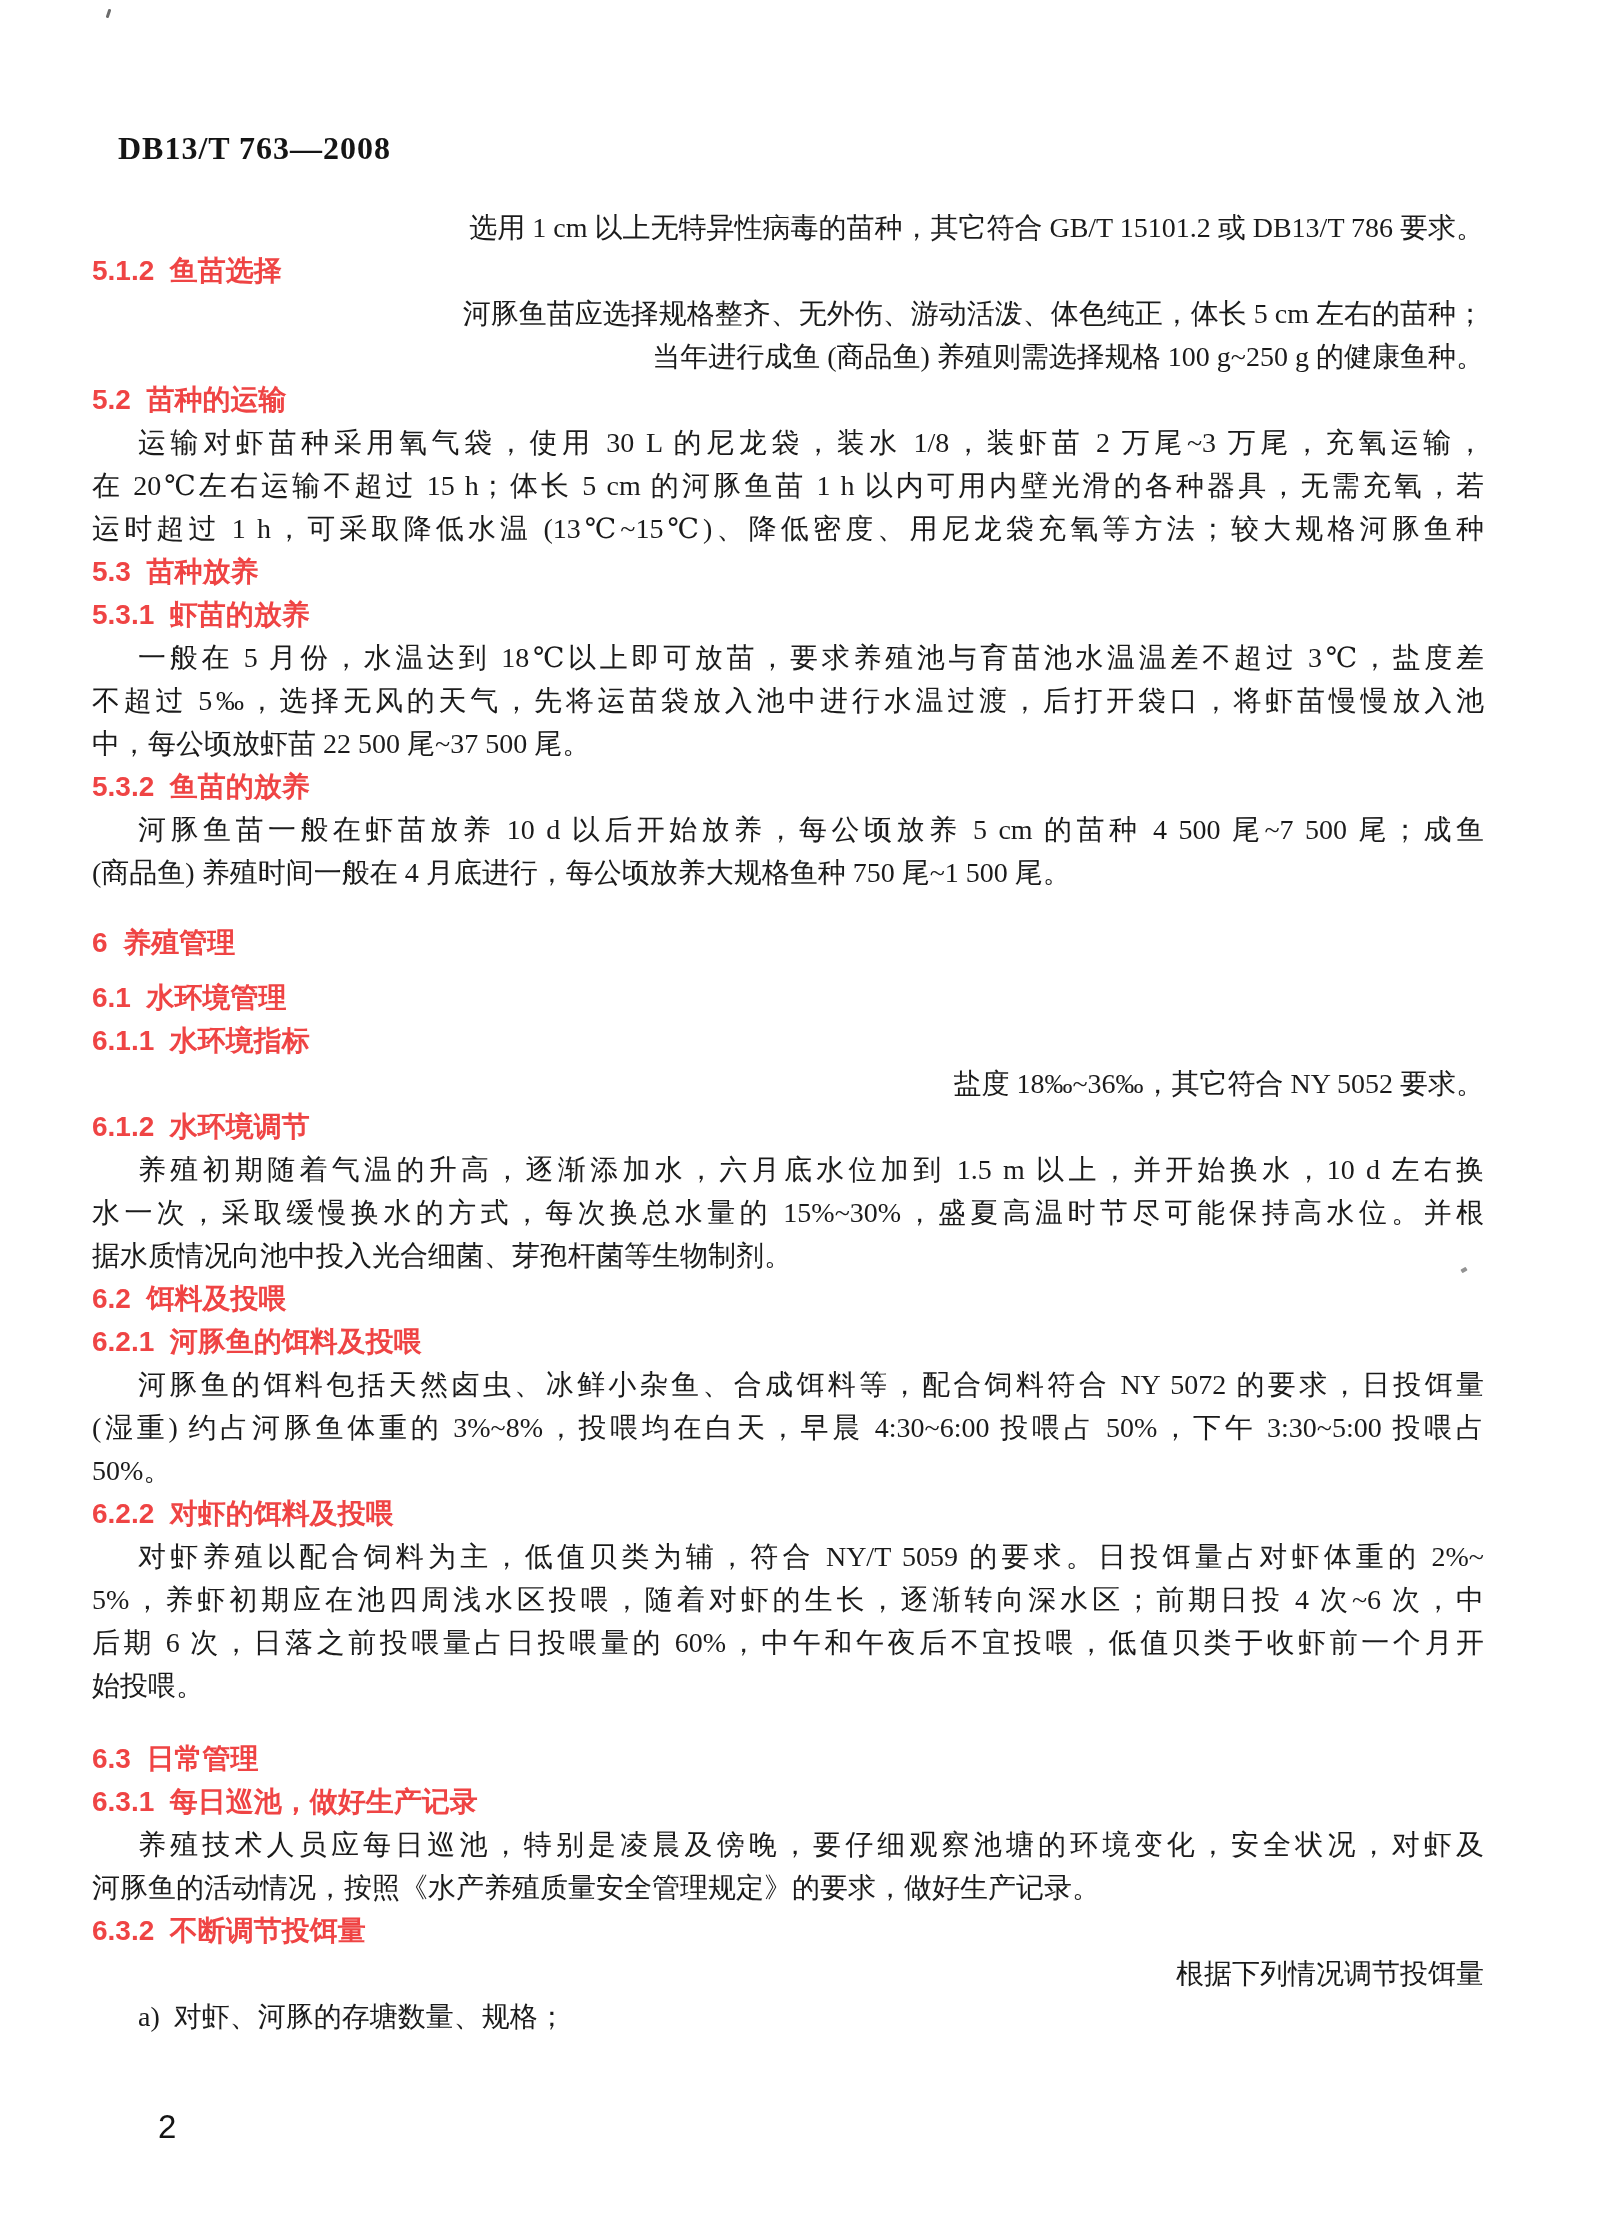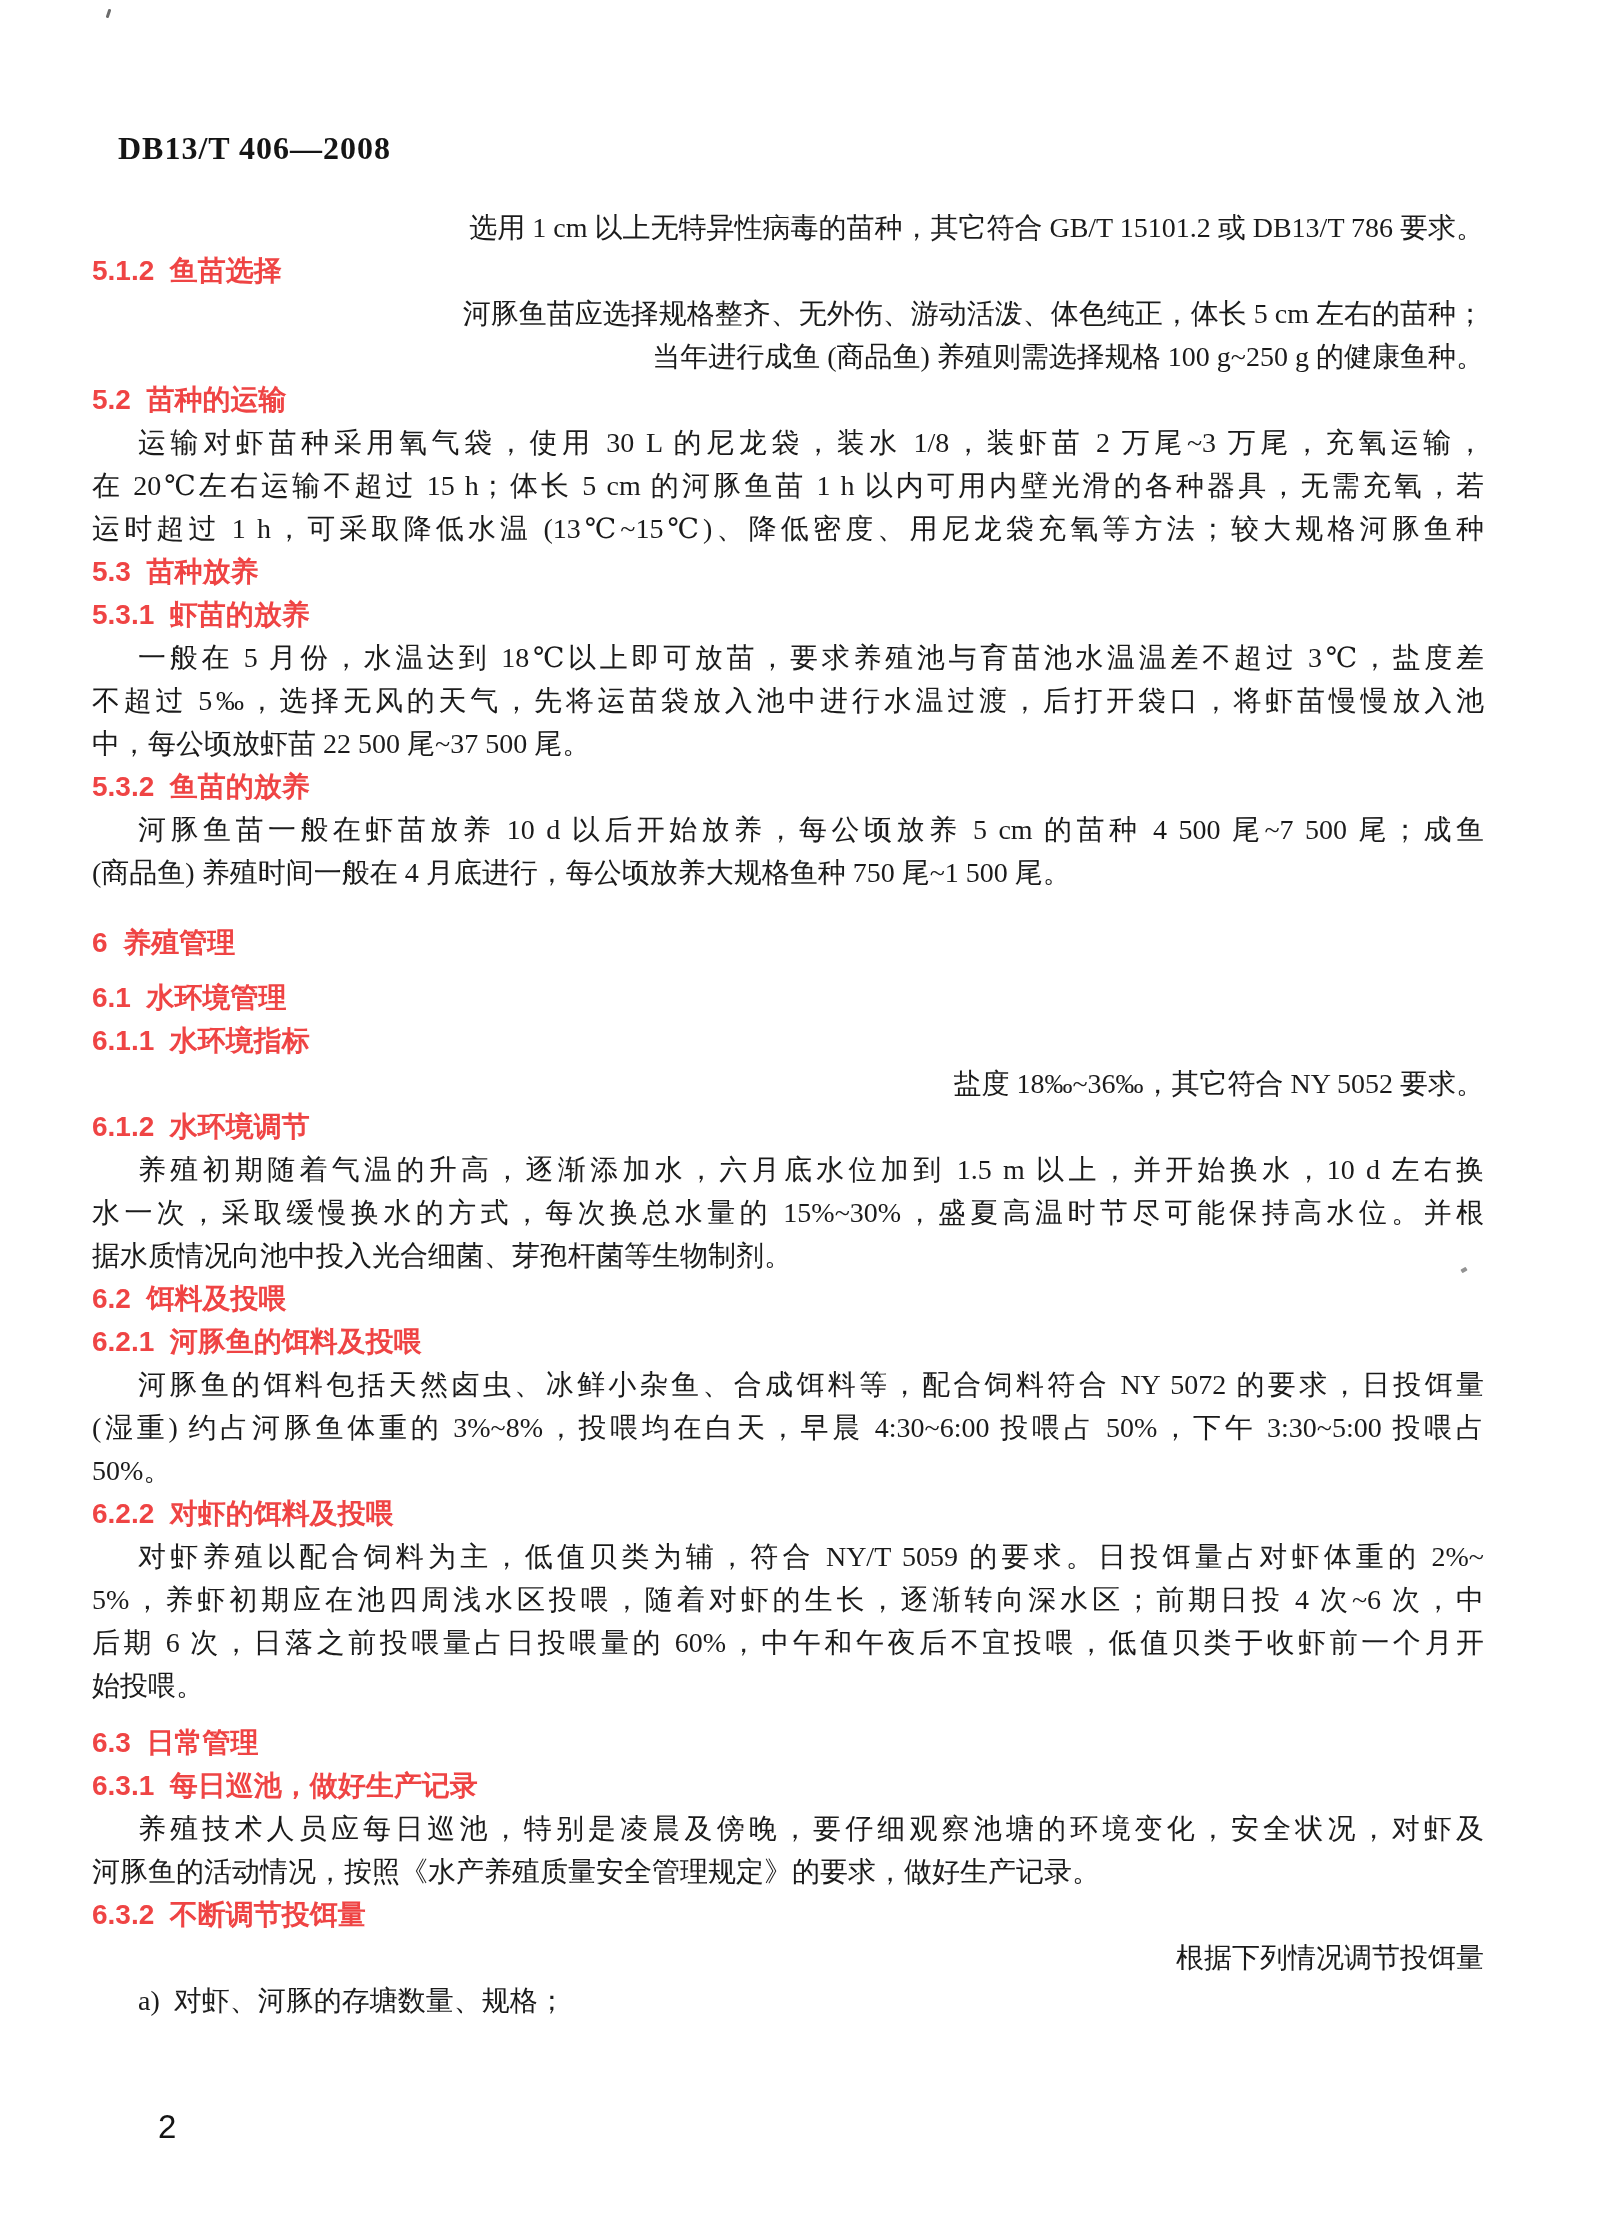--- a/index.html
+++ b/index.html
@@ -23,42 +23,42 @@
     font-family:"Liberation Serif","DejaVu Serif",serif;
     font-size:28px;line-height:43px;
     color:#1b1b1b;
     white-space:pre-wrap;
   }
   .h1,.h2{
     font-family:"Liberation Sans","DejaVu Sans",sans-serif;
     font-weight:700;color:#ef4444;
   }
   .h1{margin-top:27px;margin-bottom:12px;}
-  .mt{margin-top:14px;}
+  .mt{margin-top:30px;}
   .ind{padding-left:46px;text-align:right;}
   .li{padding-left:46px;}
   .full{text-align:justify;text-align-last:justify;}
   .page-num{
     position:absolute;left:158px;top:2108px;
     font-family:"Liberation Sans","DejaVu Sans",sans-serif;
     font-size:33px;color:#151515;
   }
   .speck{
     position:absolute;background:#3a3a3a;border-radius:1px;
   }
   .speck-1{left:107px;top:9px;width:3px;height:9px;transform:rotate(18deg);opacity:.75;}
   .speck-2{left:1461px;top:1268px;width:6px;height:4px;transform:rotate(-30deg);opacity:.55;}
 </style>
 </head>
 <body>
 
 <div class="speck speck-1"></div>
 <div class="speck speck-2"></div>
 
-<div class="doc-header">DB13/T 406—2008</div>
+<div class="doc-header">DB13/T 763—2008</div>
 
 <div class="content" id="doc-body">
     <div class="ln p ind">选用 1 cm 以上无特异性病毒的苗种，其它符合 GB/T 15101.2 或 DB13/T 786 要求。</div>
     <div class="ln h2">5.1.2  鱼苗选择</div>
     <div class="ln p ind">河豚鱼苗应选择规格整齐、无外伤、游动活泼、体色纯正，体长 5 cm 左右的苗种；</div>
     <div class="ln p ind">当年进行成鱼 (商品鱼) 养殖则需选择规格 100 g~250 g 的健康鱼种。</div>
     <div class="ln h2">5.2  苗种的运输</div>
     <div class="ln p ind full">运输对虾苗种采用氧气袋，使用 30 L 的尼龙袋，装水 1/8，装虾苗 2 万尾~3 万尾，充氧运输，</div>
     <div class="ln p full">在 20℃左右运输不超过 15 h；体长 5 cm 的河豚鱼苗 1 h 以内可用内壁光滑的各种器具，无需充氧，若</div>
     <div class="ln p full">运时超过 1 h，可采取降低水温 (13℃~15℃)、降低密度、用尼龙袋充氧等方法；较大规格河豚鱼种</div>

